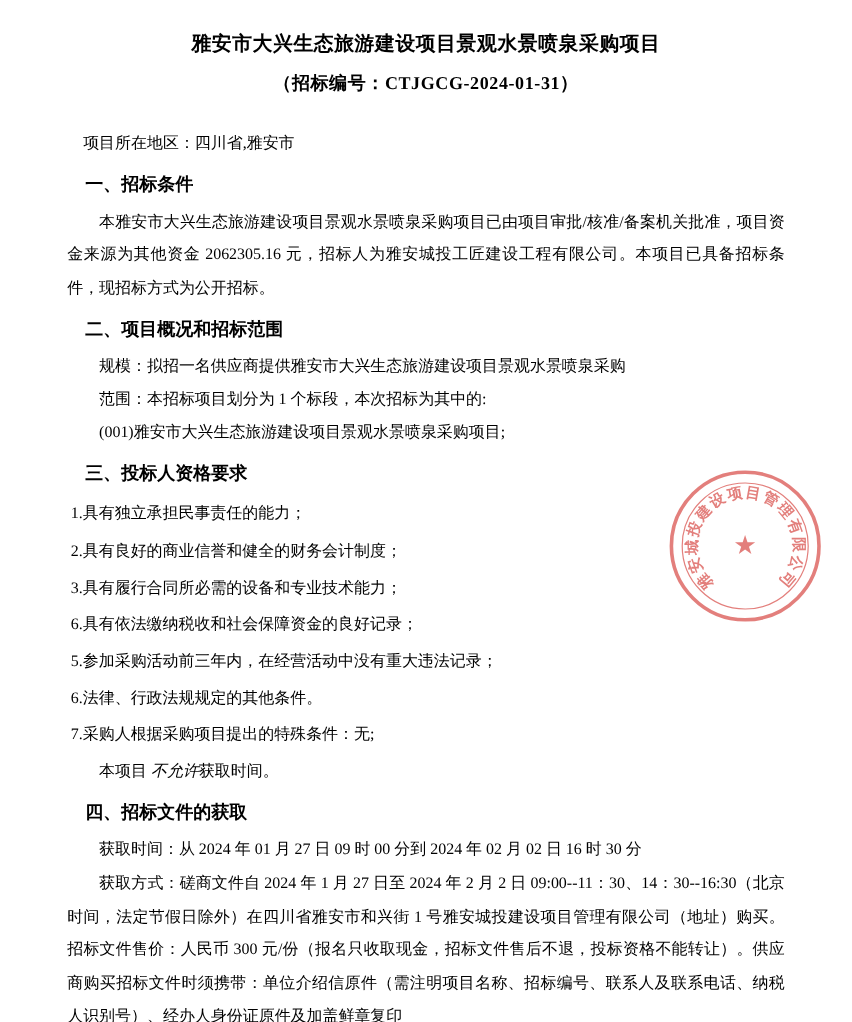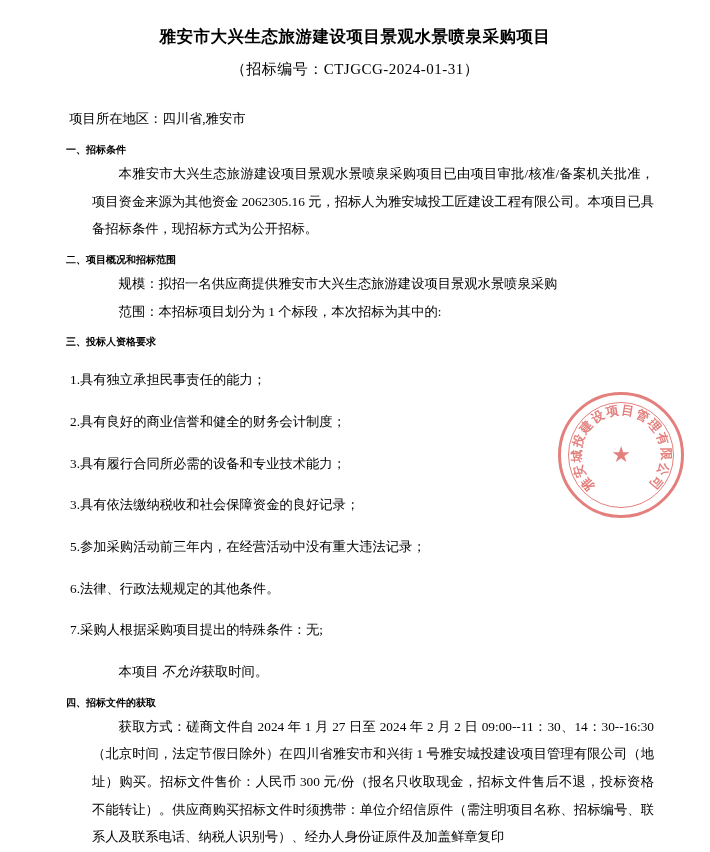--- a/index.html
+++ b/index.html
@@ -26,50 +26,49 @@
     text-align: center;
     font-size: 16.5px;
     font-weight: bold;
     letter-spacing: 0.5px;
     margin: 6px 0 0 0;
     line-height: 1.6;
   }
   .doc-subtitle {
     text-align: center;
     font-size: 15px;
-    font-weight: normal;
+    font-weight: bold;
     margin: 10px 0 0 0;
     letter-spacing: 0.5px;
   }
   .body-block {
     margin-top: 26px;
     font-size: 13.3px;
     line-height: 2.08;
   }
   .p {
     margin: 0;
     text-align: justify;
     text-justify: inter-ideograph;
   }
   .indent2 {
     text-indent: 2em;
-    margin-left: 36px;
   }
   .indent1 {
     text-indent: 1em;
   }
   .section-head {
-    font-size: 10px;
+    font-size: 15px;
     font-weight: bold;
     margin: 6px 0 0 0;
     text-indent: 1em;
     line-height: 2.1;
   }
   .list-item {
-    margin: 14px;
+    margin: 3px;
     text-indent: 0;
     line-height: 2.08;
   }
   .ital {
     font-style: italic;
   }
   .stamp {
     position: absolute;
     right: 26px;
     top: 392px;
@@ -127,32 +126,34 @@
   <div class="body-block">
 
     <p class="p indent1">项目所在地区：四川省,雅安市</p>
 
     <p class="section-head">一、招标条件</p>
     <p class="p indent2">本雅安市大兴生态旅游建设项目景观水景喷泉采购项目已由项目审批/核准/备案机关批准，项目资金来源为其他资金 2062305.16 元，招标人为雅安城投工匠建设工程有限公司。本项目已具备招标条件，现招标方式为公开招标。</p>
 
     <p class="section-head">二、项目概况和招标范围</p>
     <p class="p indent2">规模：拟招一名供应商提供雅安市大兴生态旅游建设项目景观水景喷泉采购</p>
     <p class="p indent2">范围：本招标项目划分为 1 个标段，本次招标为其中的:</p>
+    <p class="p indent2">(001)雅安市大兴生态旅游建设项目景观水景喷泉采购项目;</p>
 
     <p class="section-head">三、投标人资格要求</p>
     <p class="p list-item">1.具有独立承担民事责任的能力；</p>
     <p class="p list-item">2.具有良好的商业信誉和健全的财务会计制度；</p>
     <p class="p list-item">3.具有履行合同所必需的设备和专业技术能力；</p>
-    <p class="p list-item">3.具有依法缴纳税收和社会保障资金的良好记录；</p>
+    <p class="p list-item">6.具有依法缴纳税收和社会保障资金的良好记录；</p>
     <p class="p list-item">5.参加采购活动前三年内，在经营活动中没有重大违法记录；</p>
     <p class="p list-item">6.法律、行政法规规定的其他条件。</p>
     <p class="p list-item">7.采购人根据采购项目提出的特殊条件：无;</p>
     <p class="p indent2"><span>本项目 </span><span class="ital">不允许</span><span>获取时间。</span></p>
 
     <p class="section-head">四、招标文件的获取</p>
+    <p class="p indent2">获取时间：从 2024 年 01 月 27 日  09 时 00 分到 2024 年 02 月 02 日  16 时 30 分</p>
     <p class="p indent2">获取方式：磋商文件自 2024 年 1 月 27 日至 2024 年 2 月 2 日 09:00--11：30、14：30--16:30（北京时间，法定节假日除外）在四川省雅安市和兴街 1 号雅安城投建设项目管理有限公司（地址）购买。招标文件售价：人民币 300 元/份（报名只收取现金，招标文件售后不退，投标资格不能转让）。供应商购买招标文件时须携带：单位介绍信原件（需注明项目名称、招标编号、联系人及联系电话、纳税人识别号）、经办人身份证原件及加盖鲜章复印</p>
 
   </div>
 
   <div class="stamp">
     <div class="inner"></div>
     <div class="star">★</div>
     <div class="text" id="seal-text">
         <span class="ch" style="left: 50%; top: 50%; transform: translate(-50%, -50%) rotate(-130deg) translateY(-44px) rotate(0deg);">雅</span>
         <span class="ch" style="left: 50%; top: 50%; transform: translate(-50%, -50%) rotate(-110deg) translateY(-44px) rotate(0deg);">安</span>

